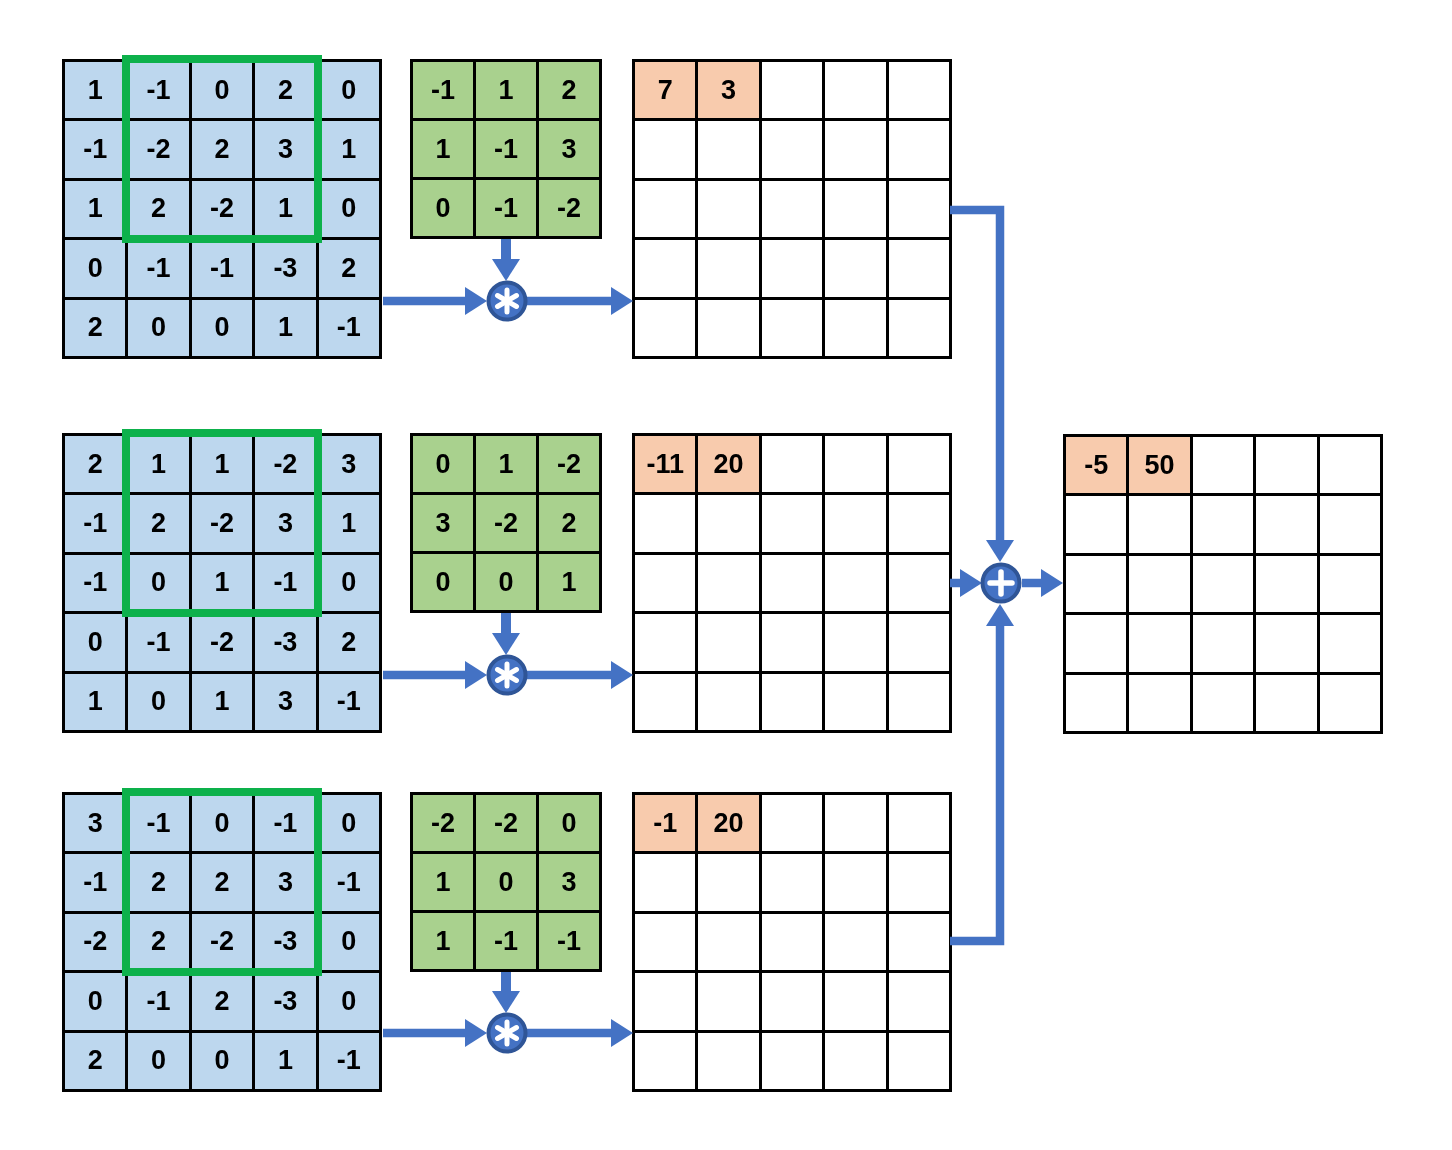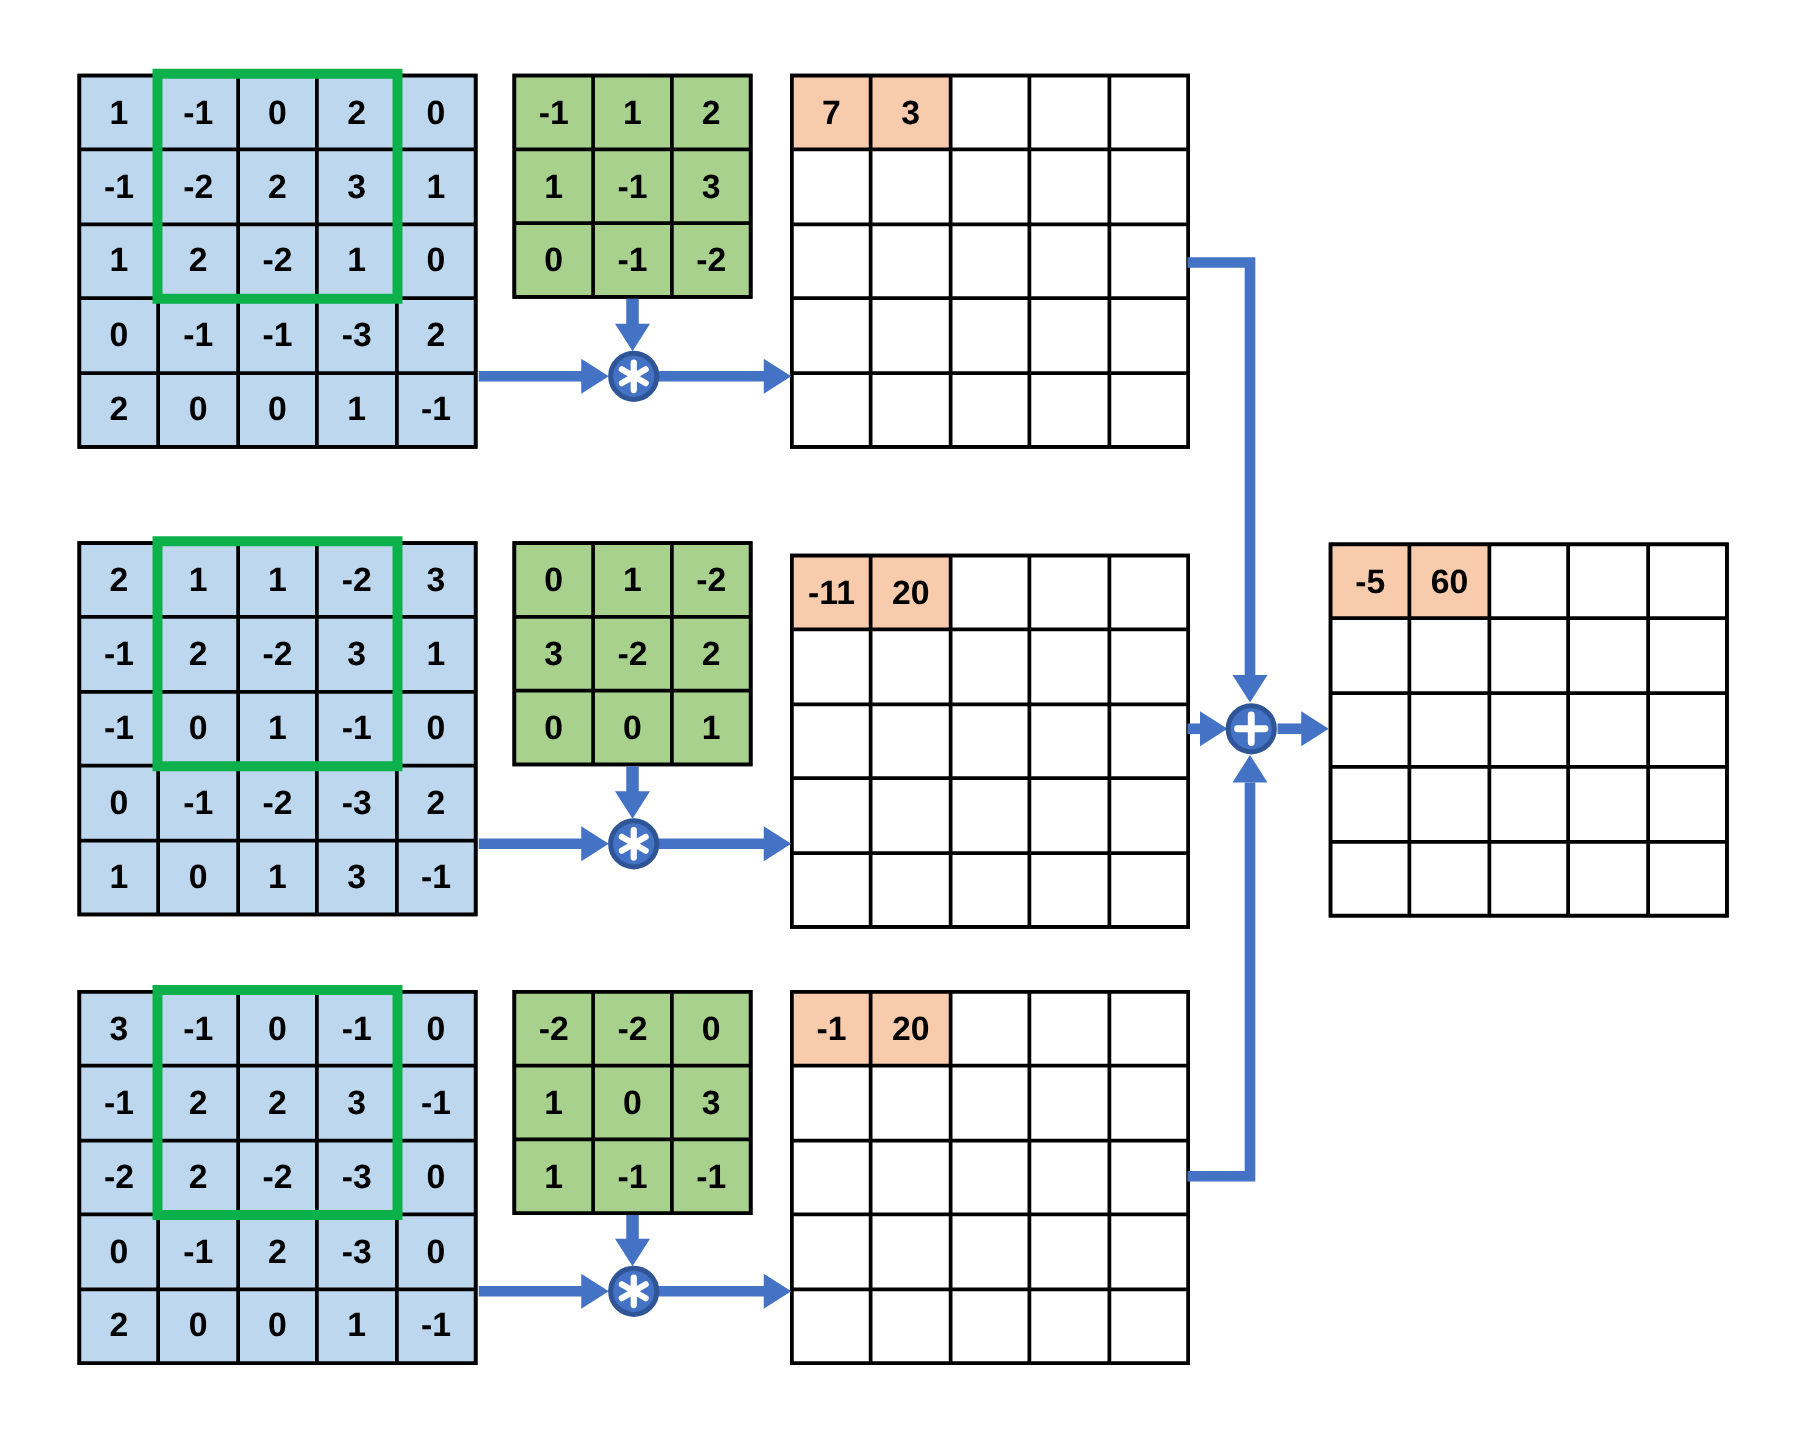--- a/index.html
+++ b/index.html
@@ -132,21 +132,21 @@
       <div class="cell">0</div>
       <div class="cell">1</div>
       <div class="cell">-2</div>
       <div class="cell">3</div>
       <div class="cell">-2</div>
       <div class="cell">2</div>
       <div class="cell">0</div>
       <div class="cell">0</div>
       <div class="cell">1</div>
     </div>
-  <div class="matrix output-matrix" style="left: 632px; top: 443px; width: 320px; height: 300px; grid-template-columns: repeat(5, 1fr); grid-template-rows: repeat(5, 1fr);">
+  <div class="matrix output-matrix" style="left: 632px; top: 433px; width: 320px; height: 300px; grid-template-columns: repeat(5, 1fr); grid-template-rows: repeat(5, 1fr);">
       <div class="cell filled">-11</div>
       <div class="cell filled">20</div>
       <div class="cell"></div>
       <div class="cell"></div>
       <div class="cell"></div>
       <div class="cell"></div>
       <div class="cell"></div>
       <div class="cell"></div>
       <div class="cell"></div>
       <div class="cell"></div>
@@ -230,21 +230,21 @@
       <div class="cell"></div>
       <div class="cell"></div>
       <div class="cell"></div>
       <div class="cell"></div>
       <div class="cell"></div>
     </div>
   <div class="highlight-box" style="left:122px;top:788px;width:200px;height:188px;"></div>
 
   <div class="matrix output-matrix" style="left: 1063px; top: 434px; width: 320px; height: 300px; grid-template-columns: repeat(5, 1fr); grid-template-rows: repeat(5, 1fr);">
       <div class="cell filled">-5</div>
-      <div class="cell filled">60</div>
+      <div class="cell filled">50</div>
       <div class="cell"></div>
       <div class="cell"></div>
       <div class="cell"></div>
       <div class="cell"></div>
       <div class="cell"></div>
       <div class="cell"></div>
       <div class="cell"></div>
       <div class="cell"></div>
       <div class="cell"></div>
       <div class="cell"></div>

